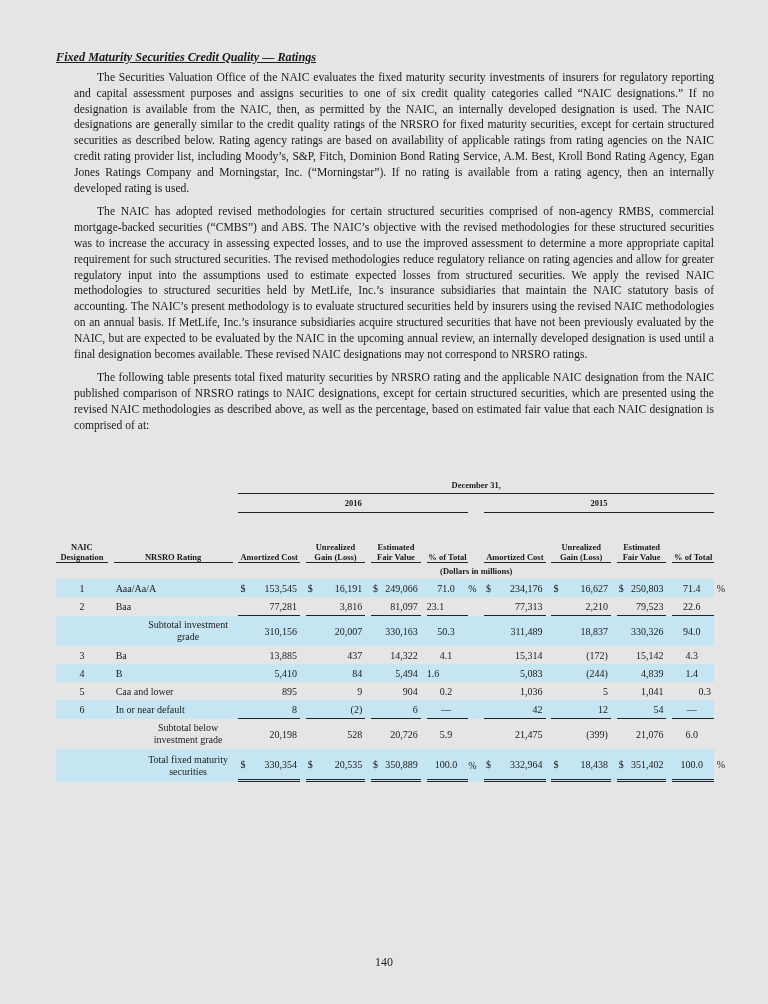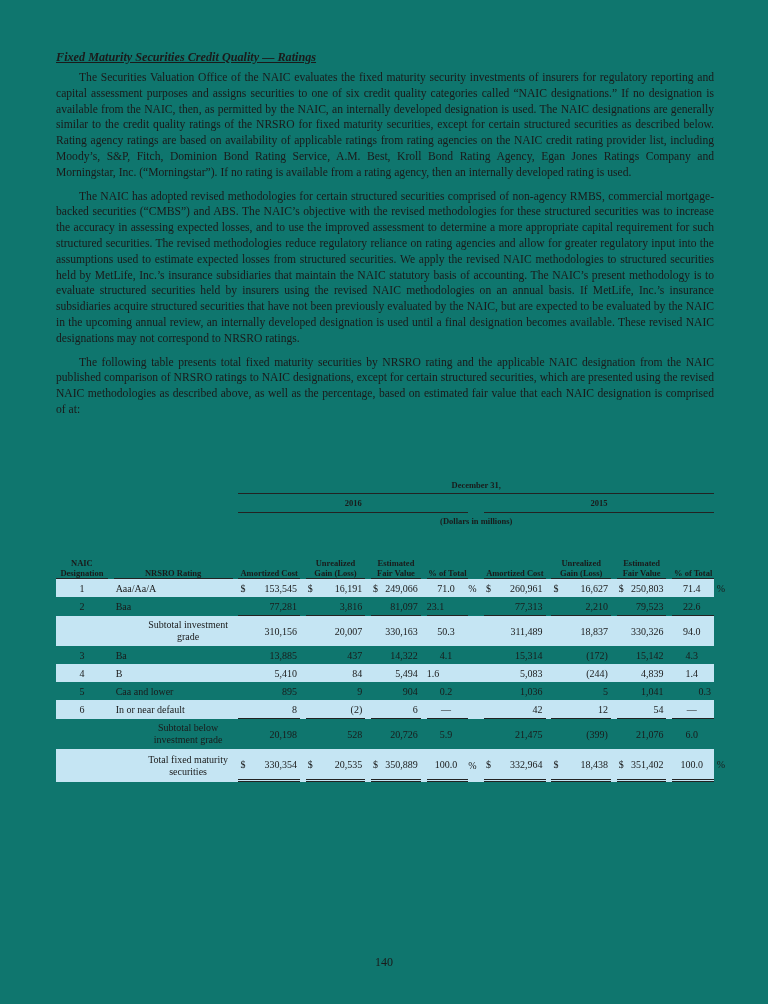--- a/index.html
+++ b/index.html
@@ -1,19 +1,19 @@
 <!DOCTYPE html>
 <html><head>
 <meta charset="utf-8">
 <style>
   body { margin:0; background:#fff; }
-  .page { position:relative; width:768px; height:1004px; background:#0f766e; font-family:"Liberation Serif", serif; color:#1a1a1a; }
+  .page { position:relative; width:768px; height:1004px; background:#e5e5e5; font-family:"Liberation Serif", serif; color:#1a1a1a; }
   .content { position:absolute; left:56px; top:50px; width:658px; }
   h1 { font-size:12.2px; font-weight:bold; font-style:italic; text-decoration:underline; margin:0 0 5px 0; }
-  p { font-size:11.6px; line-height:15.8px; text-align:justify; text-indent:23px; margin:0 0 8px 0; }
+  p { font-size:11.6px; line-height:15.8px; text-align:justify; text-indent:23px; margin:0 0 8px 18px; }
   table { position:absolute; left:56px; top:480px; width:658px; border-collapse:separate; border-spacing:0; font-size:10px; }
   td, th { padding:0; }
   .hdr { font-weight:bold; font-size:8.5px; text-align:center; line-height:10px; }
   .row td { height:18px; vertical-align:middle; }
   .row.two td { height:30px; }
   .shade td { background:#c5e5f3; }
   .num { text-align:right; padding-right:3px; }
   .ul { border-bottom:1.5px solid #222; }
   .dul { border-bottom:3px double #222; }
   .gap { width:6px; }
@@ -56,61 +56,61 @@
         <tr>
       <td colspan="4"></td>
       <td colspan="15" class="hdr" style="border-bottom:1.5px solid #222;padding-bottom:3px">December 31,</td>
     </tr>
     <tr>
       <td colspan="4"></td>
       <td colspan="7" class="hdr" style="border-bottom:1.5px solid #222;padding:4px 0">2016</td>
       <td></td>
       <td colspan="7" class="hdr" style="border-bottom:1.5px solid #222;padding:4px 0">2015</td>
     </tr>
+    <tr style="height:50px">
+      <td class="hdr ul" style="vertical-align:bottom">NAIC Designation</td>
+          <td></td>
+      <td class="hdr ul" style="vertical-align:bottom">NRSRO Rating</td>
+          <td></td>
+      <td class="hdr ul" style="vertical-align:bottom">Amortized Cost</td>
+          <td></td>
+      <td class="hdr ul" style="vertical-align:bottom">Unrealized Gain (Loss)</td>
+          <td></td>
+      <td class="hdr ul" style="vertical-align:bottom">Estimated Fair Value</td>
+          <td></td>
+      <td class="hdr ul" style="vertical-align:bottom">% of Total</td>
+          <td></td>
+      <td class="hdr ul" style="vertical-align:bottom">Amortized Cost</td>
+          <td></td>
+      <td class="hdr ul" style="vertical-align:bottom">Unrealized Gain (Loss)</td>
+          <td></td>
+      <td class="hdr ul" style="vertical-align:bottom">Estimated Fair Value</td>
+          <td></td>
+      <td class="hdr ul" style="vertical-align:bottom">% of Total</td>
+    </tr>
     <tr>
       <td colspan="4"></td>
       <td colspan="15" class="hdr" style="padding:3px 0">(Dollars in millions)</td>
-    </tr>
-    <tr style="height:50px">
-      <td class="hdr ul" style="vertical-align:bottom">NAIC Designation</td>
-          <td></td>
-      <td class="hdr ul" style="vertical-align:bottom">NRSRO Rating</td>
-          <td></td>
-      <td class="hdr ul" style="vertical-align:bottom">Amortized Cost</td>
-          <td></td>
-      <td class="hdr ul" style="vertical-align:bottom">Unrealized Gain (Loss)</td>
-          <td></td>
-      <td class="hdr ul" style="vertical-align:bottom">Estimated Fair Value</td>
-          <td></td>
-      <td class="hdr ul" style="vertical-align:bottom">% of Total</td>
-          <td></td>
-      <td class="hdr ul" style="vertical-align:bottom">Amortized Cost</td>
-          <td></td>
-      <td class="hdr ul" style="vertical-align:bottom">Unrealized Gain (Loss)</td>
-          <td></td>
-      <td class="hdr ul" style="vertical-align:bottom">Estimated Fair Value</td>
-          <td></td>
-      <td class="hdr ul" style="vertical-align:bottom">% of Total</td>
     </tr>
     </tbody>
       <tbody id="tbody">
         <tr class="row shade">
           <td class="" style="text-align:center">1</td>
           <td></td>
           <td style="padding-left:2px">Aaa/Aa/A</td>
           <td></td>
           <td class="num"><span style="float:left;padding-left:2px">$</span><span>153,545</span></td>
           <td></td>
           <td class="num"><span style="float:left;padding-left:2px">$</span><span>16,191</span></td>
           <td></td>
           <td class="num"><span style="float:left;padding-left:2px">$</span><span>249,066</span></td>
           <td></td>
           <td class="num" style="text-align:center"><span>71.0</span></td>
           <td style="font-size:10px">%</td>
-          <td class="num"><span style="float:left;padding-left:2px">$</span><span>260,961</span></td>
+          <td class="num"><span style="float:left;padding-left:2px">$</span><span>234,176</span></td>
           <td></td>
           <td class="num"><span style="float:left;padding-left:2px">$</span><span>16,627</span></td>
           <td></td>
           <td class="num"><span style="float:left;padding-left:2px">$</span><span>250,803</span></td>
           <td></td>
           <td class="num" style="text-align:center"><span>71.4</span><span style="float:right;margin-right:-14px">%</span></td>
         </tr>
         <tr class="row">
           <td class="" style="text-align:center">2</td>
           <td></td>

